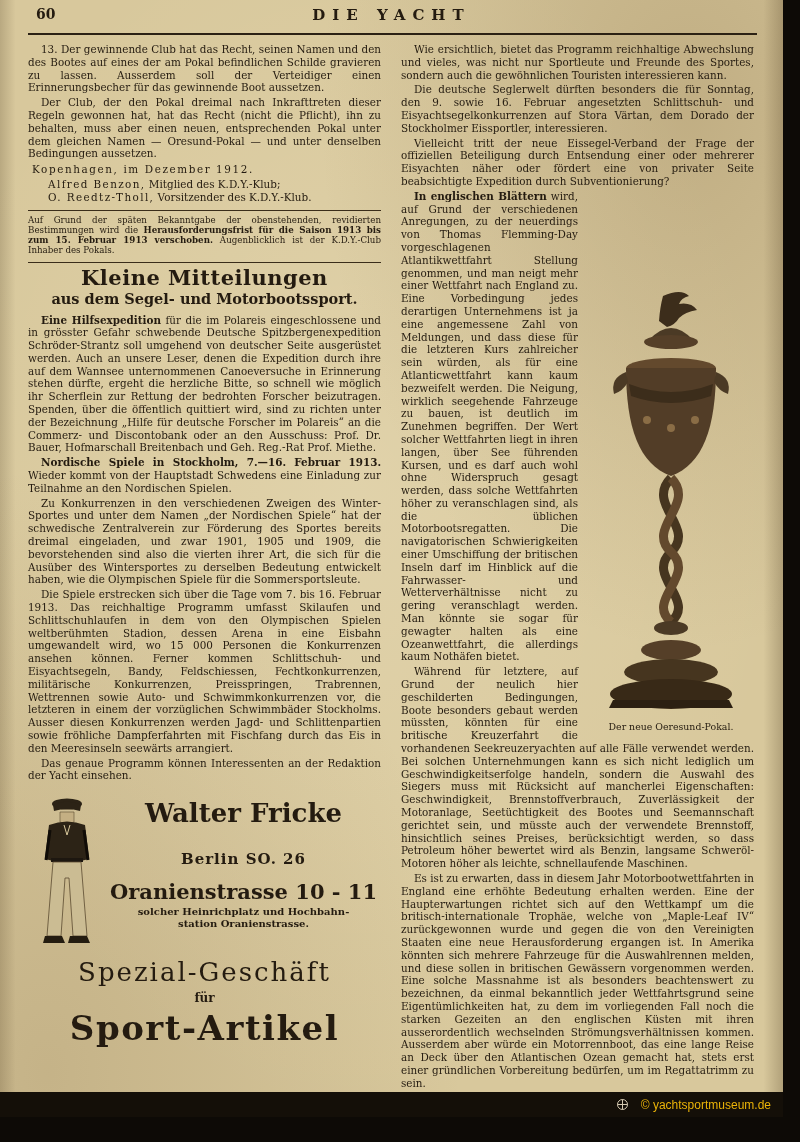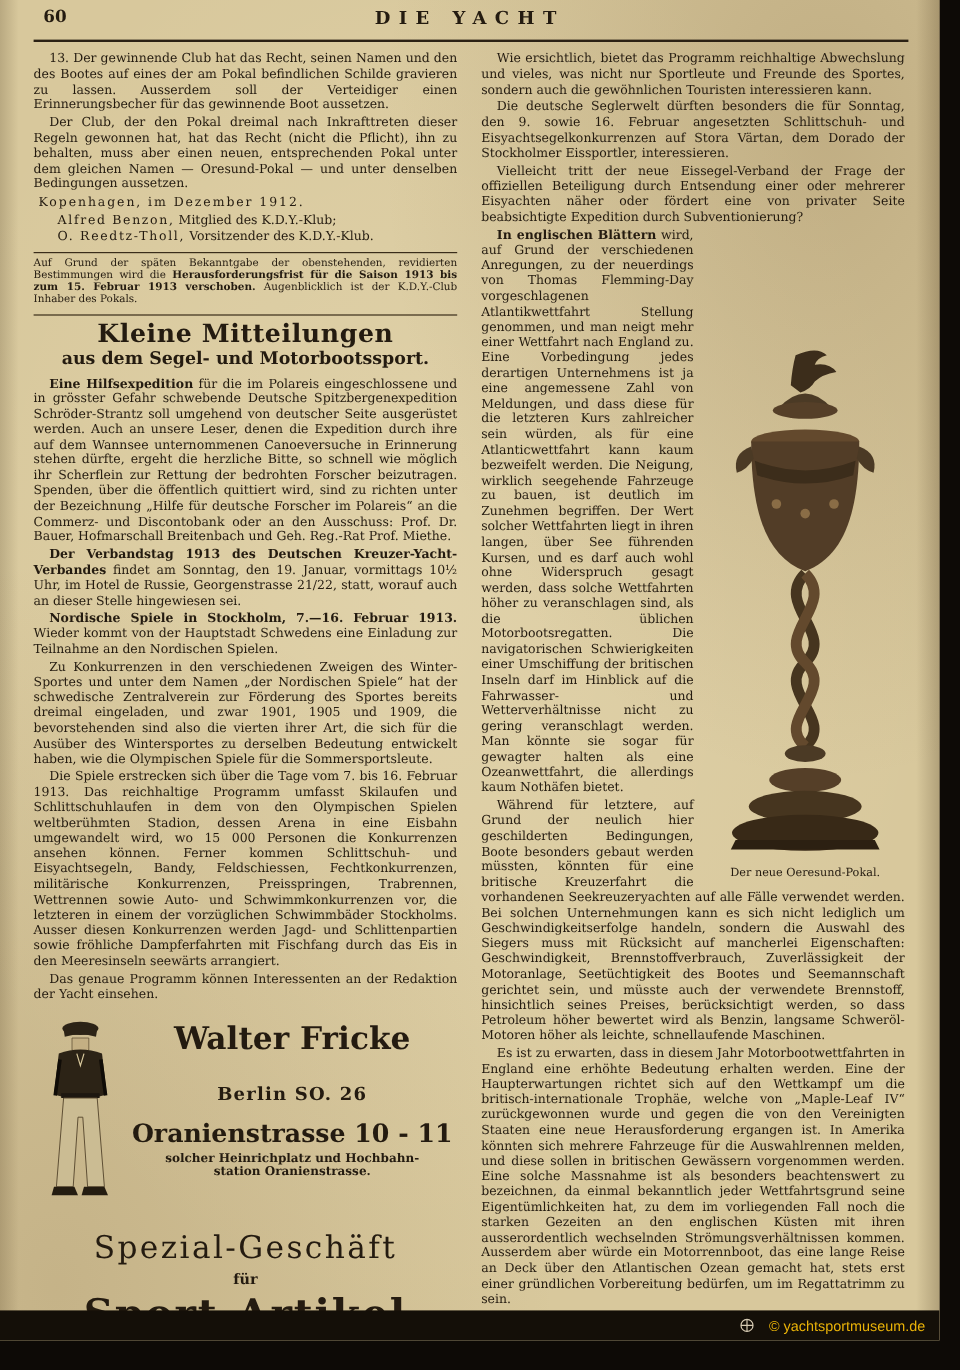--- a/index.html
+++ b/index.html
@@ -32,21 +32,21 @@
   .km-title{font-size:21px;font-weight:bold;letter-spacing:.5px;line-height:1.05;}
   .km-subtitle{font-size:14.5px;font-weight:bold;margin-top:1px;}
   .ad{margin-top:12px;text-align:center;}
   .ad-top{display:flex;align-items:flex-start;}
   .ad-sailor{width:78px;flex:0 0 78px;}
   .ad-top-text{flex:1;padding-top:6px;}
   .ad-name{font-size:26px;font-weight:bold;line-height:1;}
   .ad-city{font-size:15px;font-weight:bold;margin-top:24px;letter-spacing:1px;}
   .ad-street{font-size:21px;font-weight:bold;margin-top:10px;}
   .ad-note{font-size:10px;font-weight:bold;line-height:1.15;margin-top:2px;}
-  .ad-line1{font-size:26px;letter-spacing:2px;margin-top:14px;font-weight:500;}
+  .ad-line1{font-size:26px;letter-spacing:2px;font-weight:500;}
   .ad-line2{font-size:12px;font-weight:bold;margin-top:2px;}
   .ad-line3{font-size:34px;font-weight:bold;letter-spacing:1.5px;margin-top:2px;}
   .trophy-fig{float:right;width:166px;margin:98px 0 4px 10px;text-align:center;}
   .trophy-caption{font-size:9.4px;margin-top:2px;text-align:center;text-indent:0;}
   .footer{
     position:absolute;left:0;right:0;bottom:0;height:25px;background:#140f08;
     display:flex;justify-content:flex-end;align-items:center;gap:12px;padding-right:12px;
     color:#eab308;font-family:Liberation Sans, sans-serif;font-size:12px;
   }
   strong{font-weight:bold;}
@@ -74,21 +74,20 @@
       <hr class="rule">
       <div class="notice"><span>Auf Grund der späten Bekanntgabe der obenstehenden, revidierten Bestimmungen wird die </span><strong>Herausforderungsfrist für die Saison 1913 bis zum 15. Februar 1913 verschoben.</strong><span> Augenblicklich ist der K.D.Y.-Club Inhaber des Pokals.</span></div>
       <hr class="rule">
 
       <div class="km-head">
         <div class="km-title">Kleine Mitteilungen</div>
         <div class="km-subtitle">aus dem Segel- und Motorbootssport.</div>
       </div>
 
       <p><strong>Eine Hilfsexpedition</strong><span> für die im Polareis eingeschlossene und in grösster Gefahr schwebende Deutsche Spitzbergenexpedition Schröder-Strantz soll umgehend von deutscher Seite ausgerüstet werden. Auch an unsere Leser, denen die Expedition durch ihre auf dem Wannsee unternommenen Canoeversuche in Erinnerung stehen dürfte, ergeht die herzliche Bitte, so schnell wie möglich ihr Scherflein zur Rettung der bedrohten Forscher beizutragen. Spenden, über die öffentlich quittiert wird, sind zu richten unter der Bezeichnung „Hilfe für deutsche Forscher im Polareis“ an die Commerz- und Discontobank oder an den Ausschuss: Prof. Dr. Bauer, Hofmarschall Breitenbach und Geh. Reg.-Rat Prof. Miethe.</span></p>
-      <p><strong>Der Verbandstag 1913 des Deutschen Kreuzer-Yacht-Verbandes</strong><span> findet am Sonntag, den 19. Januar, vormittags 10½ Uhr, im Hotel de Russie, Georgenstrasse 21/22, statt, worauf auch an dieser Stelle hingewiesen sei.</span></p>
       <p><strong>Nordische Spiele in Stockholm, 7.—16. Februar 1913.</strong><span> Wieder kommt von der Hauptstadt Schwedens eine Einladung zur Teilnahme an den Nordischen Spielen.</span></p>
       <p>Zu Konkurrenzen in den verschiedenen Zweigen des Winter-Sportes und unter dem Namen „der Nordischen Spiele“ hat der schwedische Zentralverein zur Förderung des Sportes bereits dreimal eingeladen, und zwar 1901, 1905 und 1909, die bevorstehenden sind also die vierten ihrer Art, die sich für die Ausüber des Wintersportes zu derselben Bedeutung entwickelt haben, wie die Olympischen Spiele für die Sommersportsleute.</p>
       <p>Die Spiele erstrecken sich über die Tage vom 7. bis 16. Februar 1913. Das reichhaltige Programm umfasst Skilaufen und Schlittschuhlaufen in dem von den Olympischen Spielen weltberühmten Stadion, dessen Arena in eine Eisbahn umgewandelt wird, wo 15 000 Personen die Konkurrenzen ansehen können. Ferner kommen Schlittschuh- und Eisyachtsegeln, Bandy, Feldschiessen, Fechtkonkurrenzen, militärische Konkurrenzen, Preisspringen, Trabrennen, Wettrennen sowie Auto- und Schwimmkonkurrenzen vor, die letzteren in einem der vorzüglichen Schwimmbäder Stockholms. Ausser diesen Konkurrenzen werden Jagd- und Schlittenpartien sowie fröhliche Dampferfahrten mit Fischfang durch das Eis in den Meeresinseln seewärts arrangiert.</p>
       <p>Das genaue Programm können Interessenten an der Redaktion der Yacht einsehen.</p>
 
       <div class="ad">
         <div class="ad-top">
           <div class="ad-sailor">
             <svg width="78" height="160" viewBox="0 0 78 160" aria-hidden="true">
               <ellipse cx="39" cy="10" rx="15" ry="5.5" fill="#2c2316"></ellipse>

